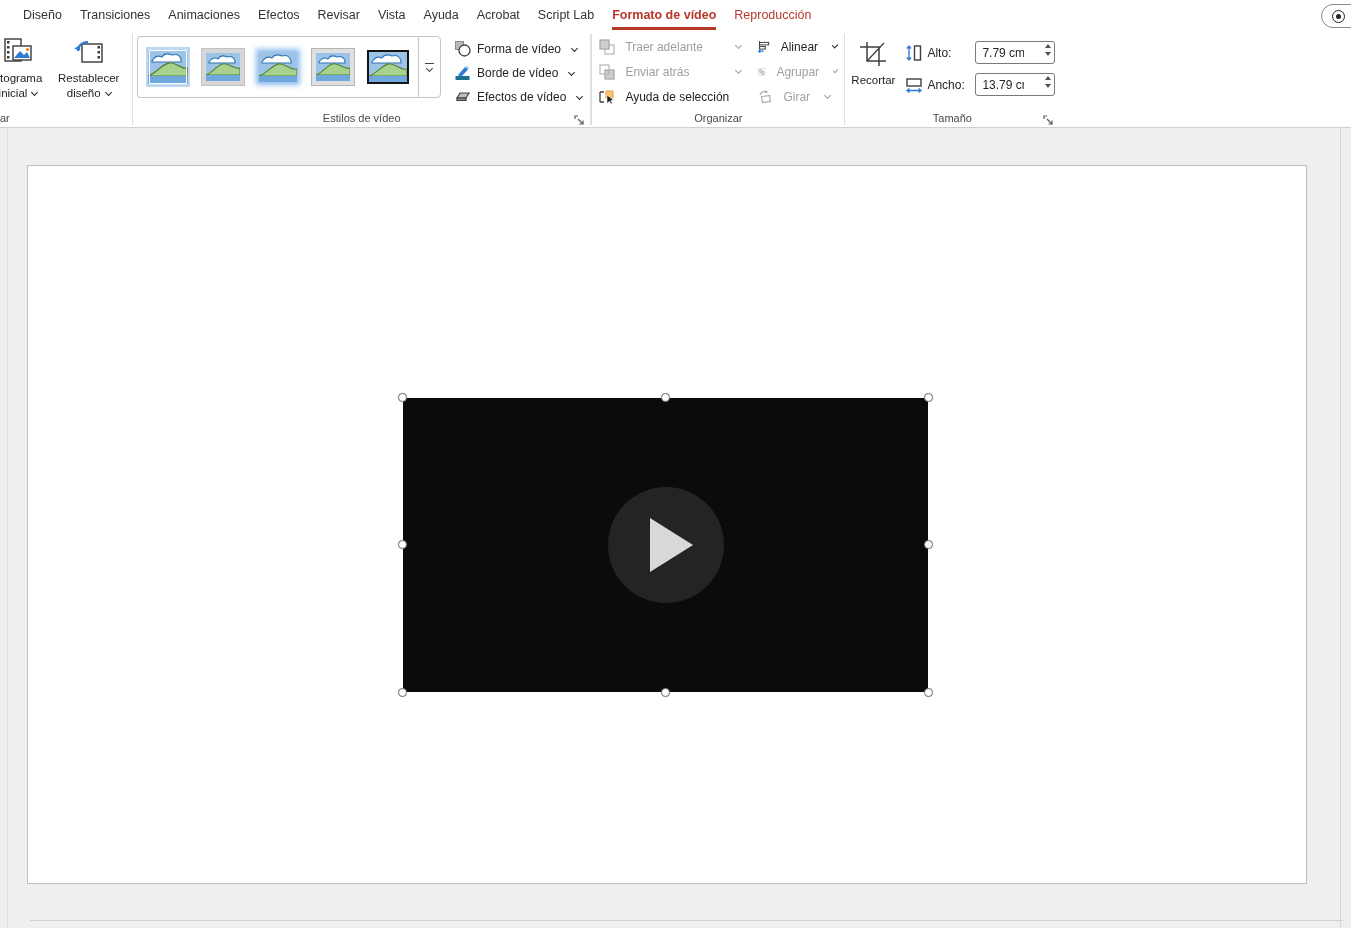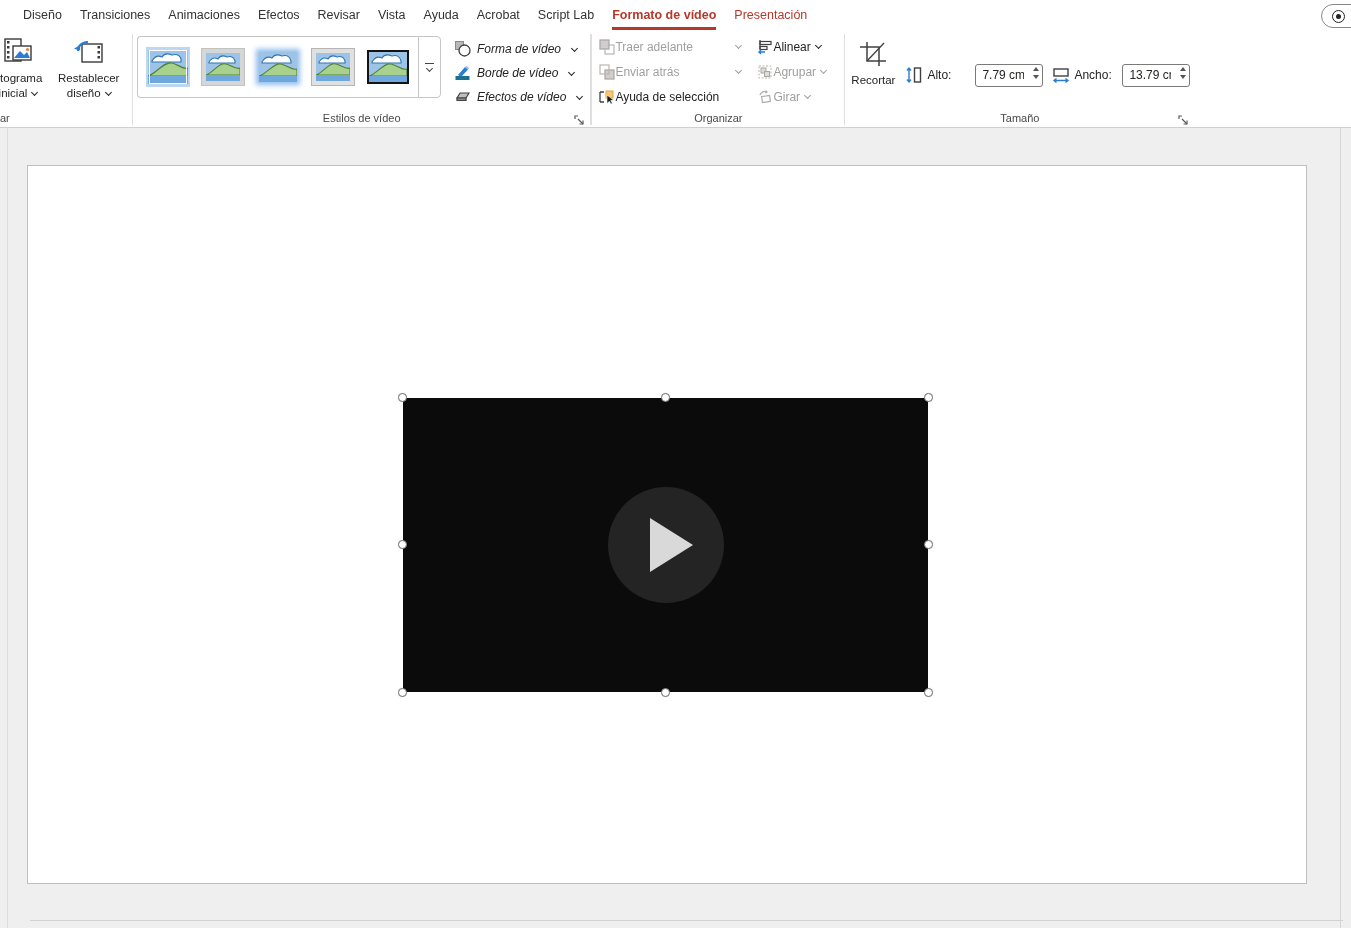--- a/index.html
+++ b/index.html
@@ -40,42 +40,42 @@
   .gal-more-glyph .bar { height:1.5px; background:#444; margin-bottom:2px; }
   .gal-more-glyph .gchev { width:5px; height:5px; border-right:1.3px solid #444; border-bottom:1.3px solid #444; transform:rotate(45deg); margin:0 auto; }
   .thumb { width:44px; height:40px; position:relative; display:flex; align-items:center; justify-content:center; cursor:default; }
   .thumb svg { display:block; }
   .t1 { background:#bdd7ee; }
   .t1 .inset { position:absolute; left:3px; top:3px; right:3px; bottom:3px; border:1.5px solid #fff; }
   .t2 .framed { border:4px solid #d6d6d6; outline:1px solid #c2c2c2; }
   .t3 .glow { box-shadow:0 0 5px 3px rgba(140,185,235,.95); }
   .t4 .framed { border:4px solid #e0e0e0; outline:1px solid #b5b5b5; }
   .t5 .framed { border:2px solid #141414; }
-  .menu-col { display:flex; flex-direction:column; justify-content:flex-start; padding-top:2px;font-style:italic; }
+  .menu-col { display:flex; flex-direction:column; justify-content:flex-start; padding-top:2px; }
   .menu-item { display:flex; align-items:center; gap:6px; height:26px; font-size:12px; color:#252423; cursor:default; white-space:nowrap; padding:0 4px; }
 
   
   .g-acces { width:82px; }
   .g-acces .bigbtn { width:100%; }
 
   
   .g-organizar { display:flex; gap:10px; padding-top:4px; }
   .org-col { display:flex; flex-direction:column; }
-  .org-item { display:flex; align-items:center; gap:0; height:26px; font-size:12px; cursor:default; white-space:nowrap; padding:0 3px; }
+  .org-item { display:flex; align-items:center; gap:10px; height:26px; font-size:12px; cursor:default; white-space:nowrap; padding:0 3px; }
   .org-item .ddchev { margin-left:auto; }
   .disabled { color:#a19f9d; }
   .org-col1 { width:148px; }
   .org-col2 { width:86px; }
 
   
   .g-tamano { display:flex; gap:8px; }
-  .size-rows { display:flex; gap:9px; padding-top:6px; }
+  .size-rows { display:flex; flex-direction:column; gap:9px; padding-top:6px; }
   .size-row { display:flex; align-items:center; gap:4px; font-size:12px; }
   .size-row .slabel { width:44px; }
-  .spinbox { position:relative; width:68px; height:23px; border:1px solid #7a7a78; border-radius:3px; background:#fff; }
+  .spinbox { position:relative; width:80px; height:23px; border:1px solid #7a7a78; border-radius:3px; background:#fff; }
   .spinbox input { position:absolute; left:6px; top:0; width:42px; height:21px; border:none; outline:none; font-size:12px; font-family:"Liberation Sans",sans-serif; color:#252423; background:transparent; }
   .spin-btns { position:absolute; right:3px; top:2px; display:flex; flex-direction:column; gap:4px; }
   .tri-up { width:0; height:0; border-left:3.5px solid transparent; border-right:3.5px solid transparent; border-bottom:4.5px solid #555; cursor:default; }
   .tri-down { width:0; height:0; border-left:3.5px solid transparent; border-right:3.5px solid transparent; border-top:4.5px solid #555; cursor:default; }
 
   
   .workspace { position:relative; height:800px; background:#efefef; }
   .vline-left { position:absolute; left:7px; top:0; bottom:0; width:1px; background:#dcdcdc; }
   .vline-right { position:absolute; left:1340px; top:0; bottom:0; width:1px; background:#d6d6d6; }
   .hline-bottom { position:absolute; left:30px; right:8px; top:792px; height:1px; background:#d2d2d2; }
@@ -116,21 +116,21 @@
   <div class="tab">
       <span>Acrobat</span>
     </div>
   <div class="tab">
       <span>Script Lab</span>
     </div>
   <div class="tab red active">
       <span>Formato de vídeo</span>
     </div>
   <div class="tab red">
-      <span>Presentación</span>
+      <span>Reproducción</span>
     </div>
 
   <div class="record-btn">
     <span class="rec-icon"></span>
 
   </div>
 </div>
 
 <div class="ribbon">
 

